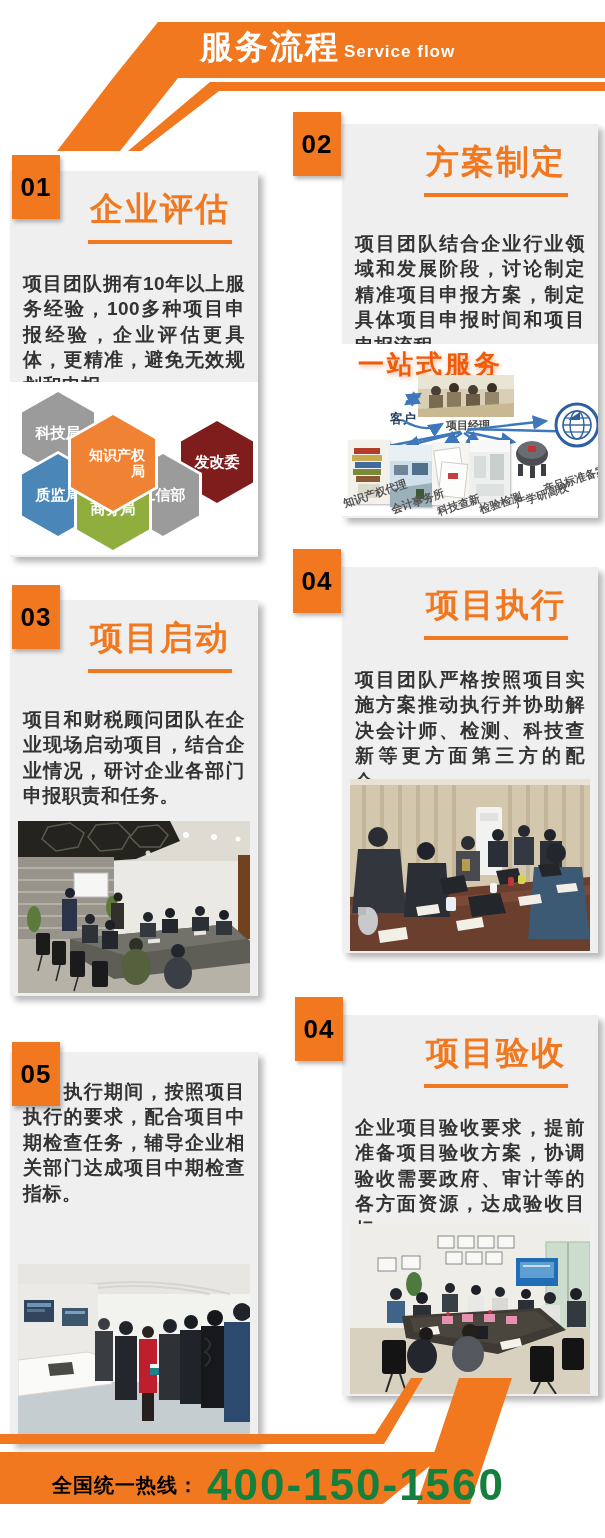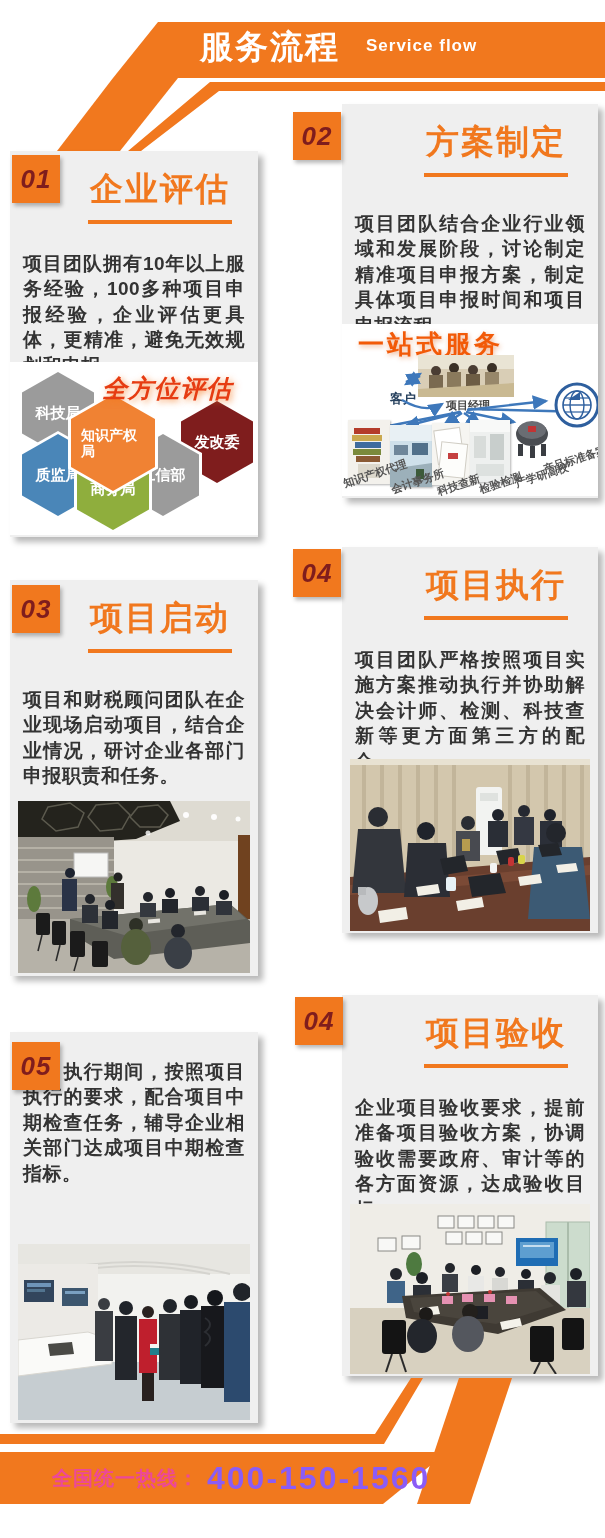--- a/index.html
+++ b/index.html
@@ -3,62 +3,62 @@
 <meta charset="utf-8">
 <style>
   :root{
     --orange:#f1781e; --panel_bg:#efefef; --text_dark:#333333; --white:#ffffff;
   }
   *{margin:0;padding:0;box-sizing:border-box;}
   body{background:#fff;font-family:"Liberation Sans","DejaVu Sans",sans-serif;}
   .page{position:relative;width:605px;height:1538px;background:#fff;overflow:hidden;margin:0 auto;}
   .deco{position:absolute;left:0;}
   .orange-fill{fill:var(--orange);}
-  .header-text{position:absolute;left:200px;top:30px;display:flex;align-items:center;gap:26px;z-index:3;}
+  .header-text{position:absolute;left:200px;top:30px;display:flex;align-items:flex-end;gap:4px;z-index:3;}
   .h-title{color:#fff;font-size:33px;font-weight:900;letter-spacing:2px;line-height:1;}
   .h-sub{color:#fff;font-size:17px;font-weight:700;letter-spacing:1px;line-height:1;padding-bottom:3px;}
-  .panel{position:absolute;background:var(--panel_bg);box-shadow:5px 5px 6px rgba(0,0,0,.28);}
-  .badge{position:absolute;width:48px;height:48px;background:var(--orange);color:#7f1d1d;
+  .panel{position:absolute;background:var(--panel_bg);box-shadow:5px 5px 6px rgba(0,0,0,.28);margin-top:20px;}
+  .badge{position:absolute;width:48px;height:64px;background:var(--orange);color:#000000;
          font-size:26px;font-weight:900;display:flex;align-items:center;justify-content:center;
-         box-shadow:2px 3px 4px rgba(0,0,0,.28);z-index:5;letter-spacing:1px;font-style:italic;}
+         box-shadow:2px 3px 4px rgba(0,0,0,.28);z-index:5;letter-spacing:1px;}
   .panel-title{margin-top:16px;text-align:center;padding-left:52px;}
   .panel-title span{display:inline-block;color:var(--orange);font-size:33px;font-weight:900;
          letter-spacing:2px;border-bottom:4px solid var(--orange);padding:0 2px 8px 2px;}
   .panel-body{margin-top:27px;padding:0 13px;font-size:19px;font-weight:700;color:var(--text_dark);
          line-height:1.34;text-align:justify;letter-spacing:.5px;}
   .panel-body.tall{margin-top:34px;}
   .panel-media{position:absolute;left:8px;right:8px;bottom:3px;overflow:hidden;background:#fff;}
   .panel-media svg{display:block;width:100%;height:100%;}
   
   .hexwrap{position:absolute;left:0;right:0;bottom:2px;height:173px;background:#fff;overflow:hidden;}
   .hex-title{position:absolute;left:92px;top:10px;font-size:25px;font-weight:900;font-style:italic;
          color:#e63c12;letter-spacing:1px;text-shadow:2px 2px 6px rgba(244,120,30,.7);z-index:9;white-space:nowrap;}
   .hexo{position:absolute;clip-path:polygon(50% 0,100% 25%,100% 75%,50% 100%,0 75%,0 25%);background:#fff;}
   .hexi{position:absolute;left:3px;top:3px;right:3px;bottom:3px;
         clip-path:polygon(50% 0,100% 25%,100% 75%,50% 100%,0 75%,0 25%);
-        display:flex;align-items:center;justify-content:center;text-align:left;
+        display:flex;align-items:center;justify-content:center;text-align:right;
         color:#fff;font-weight:700;font-size:15px;line-height:1.15;padding:0 10px;}
   
   .onestop{position:absolute;left:0;right:0;bottom:2px;height:172px;background:#fff;overflow:hidden;}
   .os-title{position:absolute;top:3px;left:16px;width:100%;text-align:left;font-size:26px;font-weight:900;
         color:#f25a08;letter-spacing:3px;text-shadow:1px 2px 5px rgba(214,92,18,.45);}
   .os-photo{position:absolute;left:76px;top:31px;width:96px;height:42px;filter:blur(.6px);}
   .os-node{position:absolute;font-weight:700;color:#27415e;}
   .os-client{left:48px;top:66px;font-size:13px;}
   .os-manager{left:104px;top:74px;font-size:11px;color:#444;}
   .os-arrows{position:absolute;left:0;top:0;width:256px;height:172px;}
   .os-thumb{position:absolute;overflow:hidden;box-shadow:1px 1px 2px rgba(0,0,0,.3);}
   .os-thumb svg{display:block;width:100%;height:100%;}
   .os-lab{position:absolute;font-size:11px;font-weight:700;color:#555;white-space:nowrap;
         transform:rotate(-18deg);transform-origin:left bottom;}
   .os-badge{position:absolute;left:212px;top:58px;width:46px;height:46px;}
   
   .footer-text{position:absolute;left:52px;top:1460px;display:flex;align-items:center;gap:8px;z-index:3;}
-  .f-label{color:#ec4899;font-size:20px;font-weight:700;letter-spacing:1px;}
-  .f-number{color:#8b5cf6;font-size:32px;font-weight:900;letter-spacing:2px;}
+  .f-label{color:#000000;font-size:20px;font-weight:700;letter-spacing:1px;}
+  .f-number{color:#15803d;font-size:44px;font-weight:900;letter-spacing:2px;}
 </style>
 </head>
 <body>
 
 <div class="page">
 
   <svg class="deco" style="top:0" width="605" height="160" viewBox="0 0 605 160">
     <polygon class="orange-fill" points="158,22 605,22 605,78 113,78"></polygon>
     <polygon class="orange-fill" points="113,78 178,78 120,151 57,151"></polygon>
     <polygon class="orange-fill" points="605,82 210,82 128,151 141,151 219,91 605,91"></polygon>
@@ -72,21 +72,20 @@
   <div class="badge" style="left:293px;top:112px">02</div>
   <div class="badge" style="left:12px;top:585px">03</div>
   <div class="badge" style="left:293px;top:549px">04</div>
   <div class="badge" style="left:12px;top:1042px">05</div>
   <div class="badge" style="left:295px;top:997px">04</div>
 
   <div class="panel" style="left:10px;top:151px;width:248px;height:386px">
     <div class="panel-title"><span>企业评估</span></div>
     <div class="panel-body">项目团队拥有10年以上服务经验，100多种项目申报经验，企业评估更具体，更精准，避免无效规划和申报。</div>
     <div class="hexwrap">
-      <div class="hex-title">全方位评估</div>
       <div class="hexo" style="left:9px;top:7px;width:78px;height:88px;z-index:1">
         <div class="hexi" style="background-color: rgb(155, 155, 155);">科技局</div>
         </div>
       <div class="hexo" style="left:168px;top:36px;width:78px;height:88px;z-index:1">
         <div class="hexi" style="background-color: #7f1d1d;">发改委</div>
         </div>
       <div class="hexo" style="left:9px;top:69px;width:78px;height:88px;z-index:2">
         <div class="hexi" style="background-color: rgb(74, 134, 184);">质监局</div>
         </div>
       <div class="hexo" style="left:114px;top:69px;width:78px;height:88px;z-index:3">

